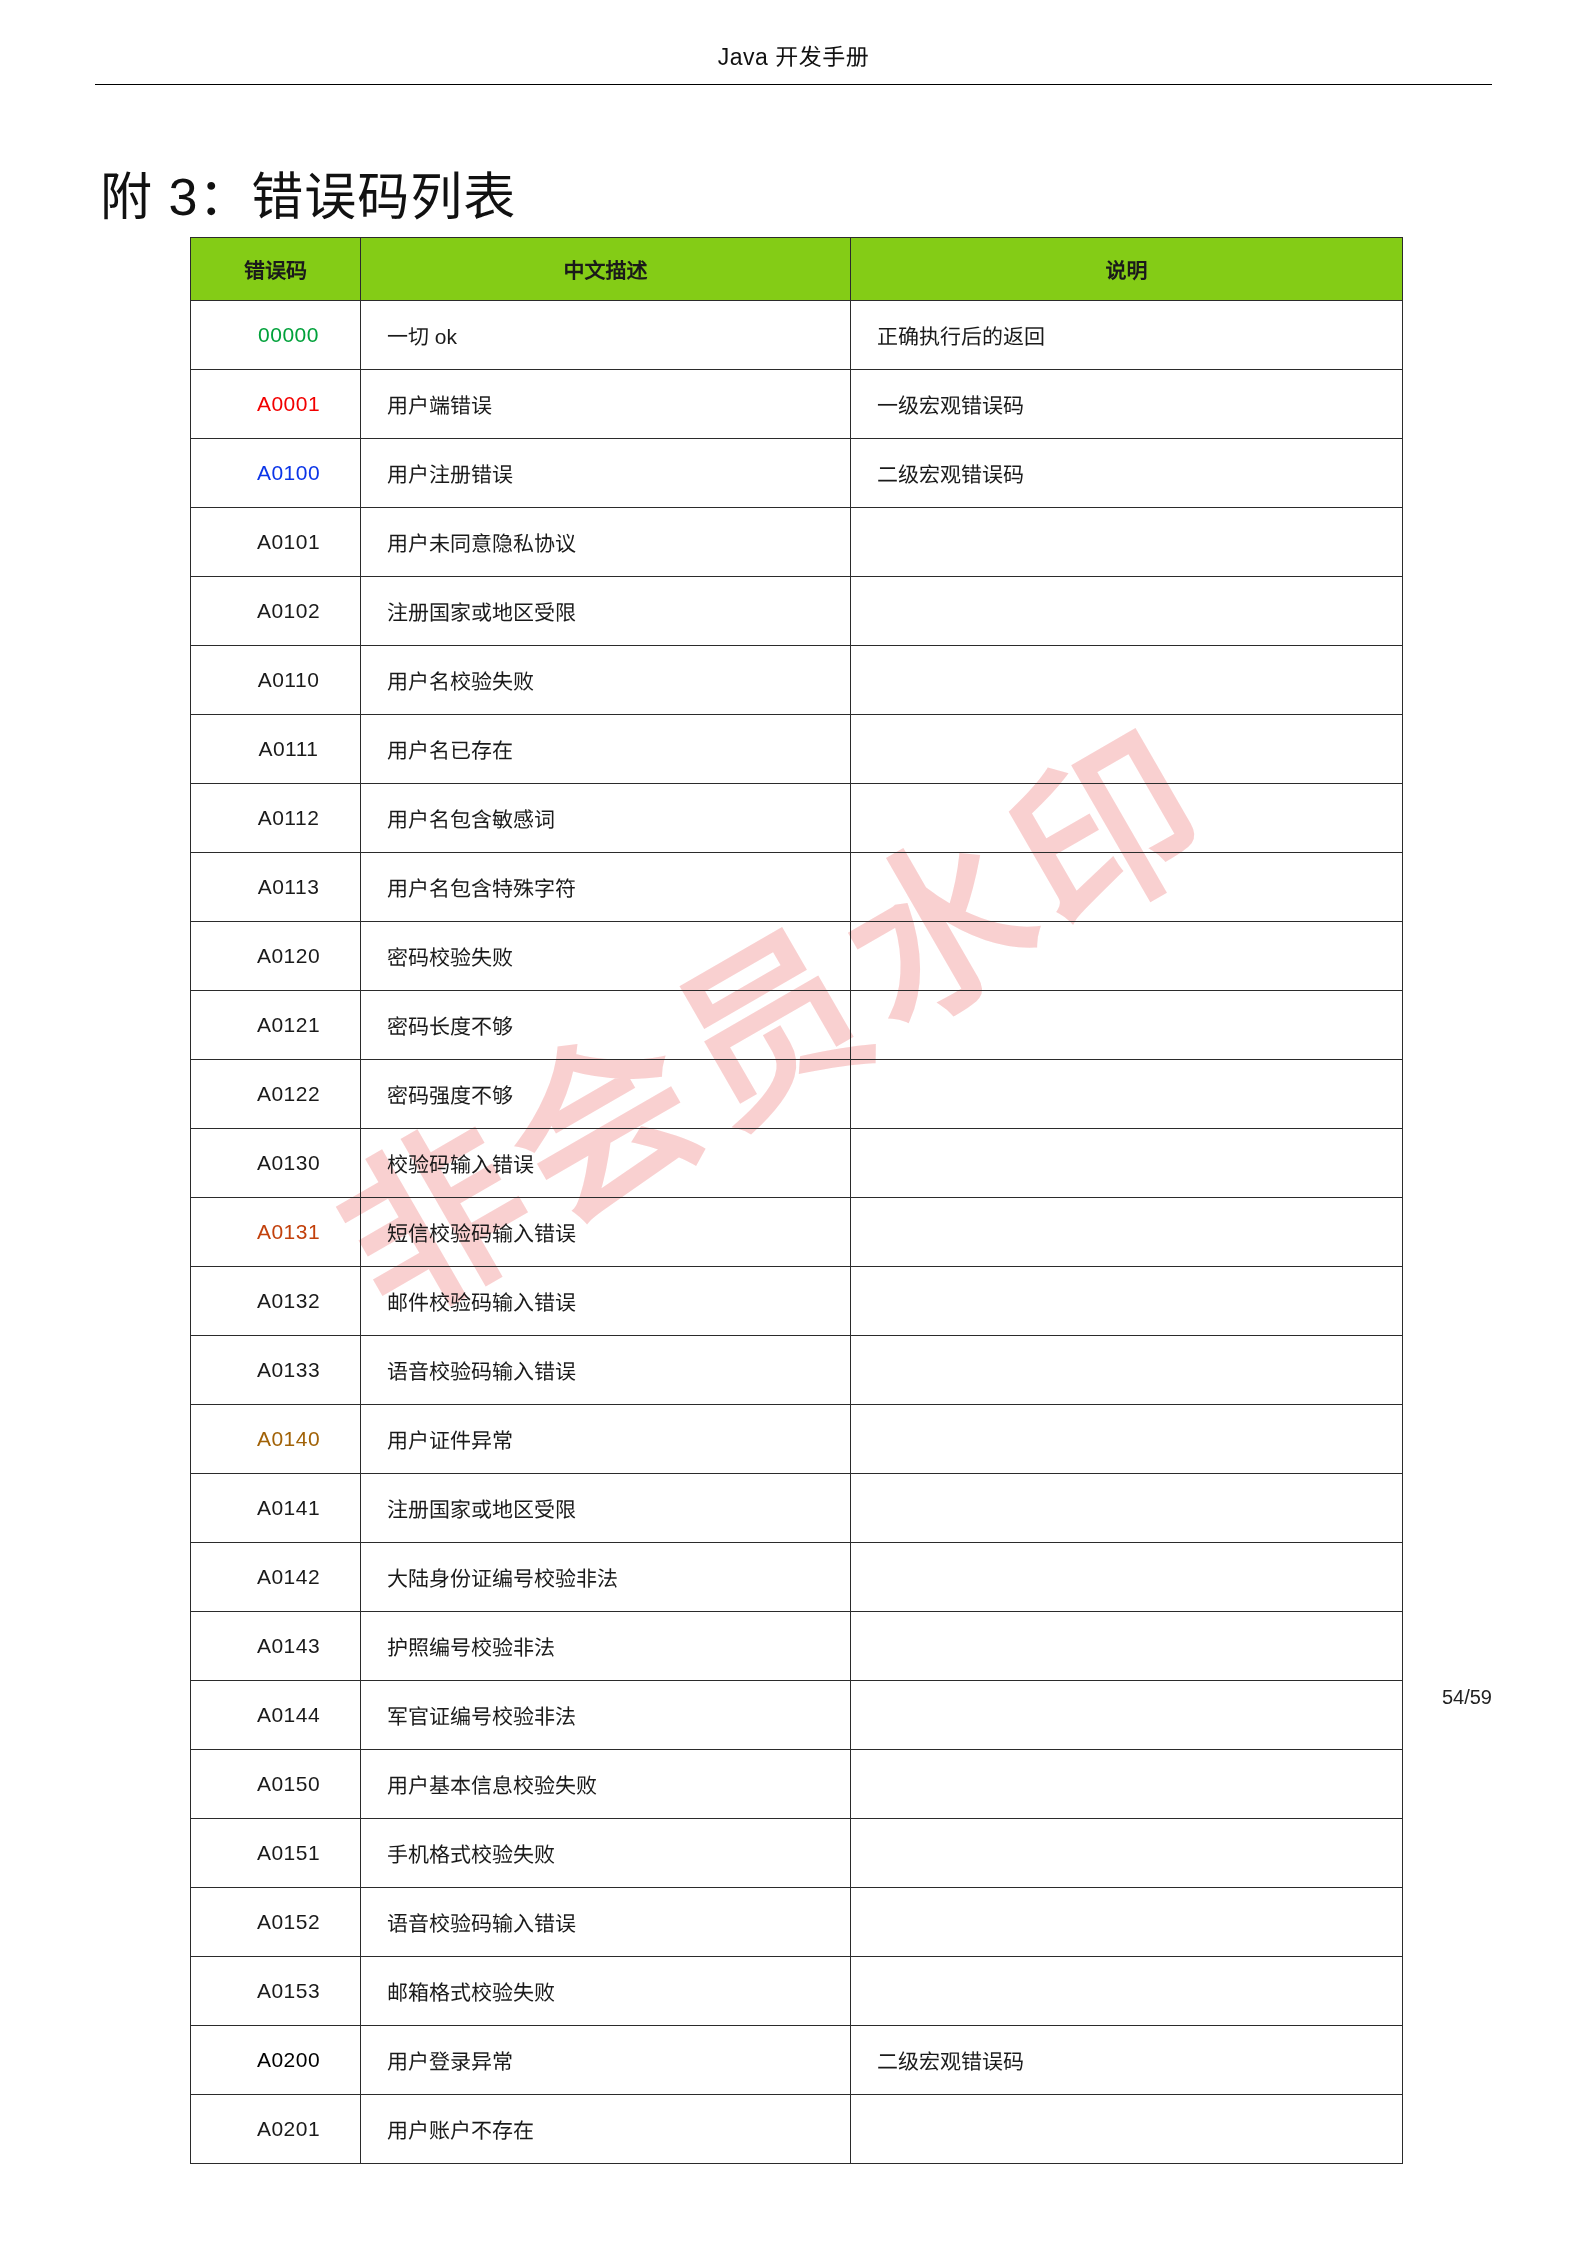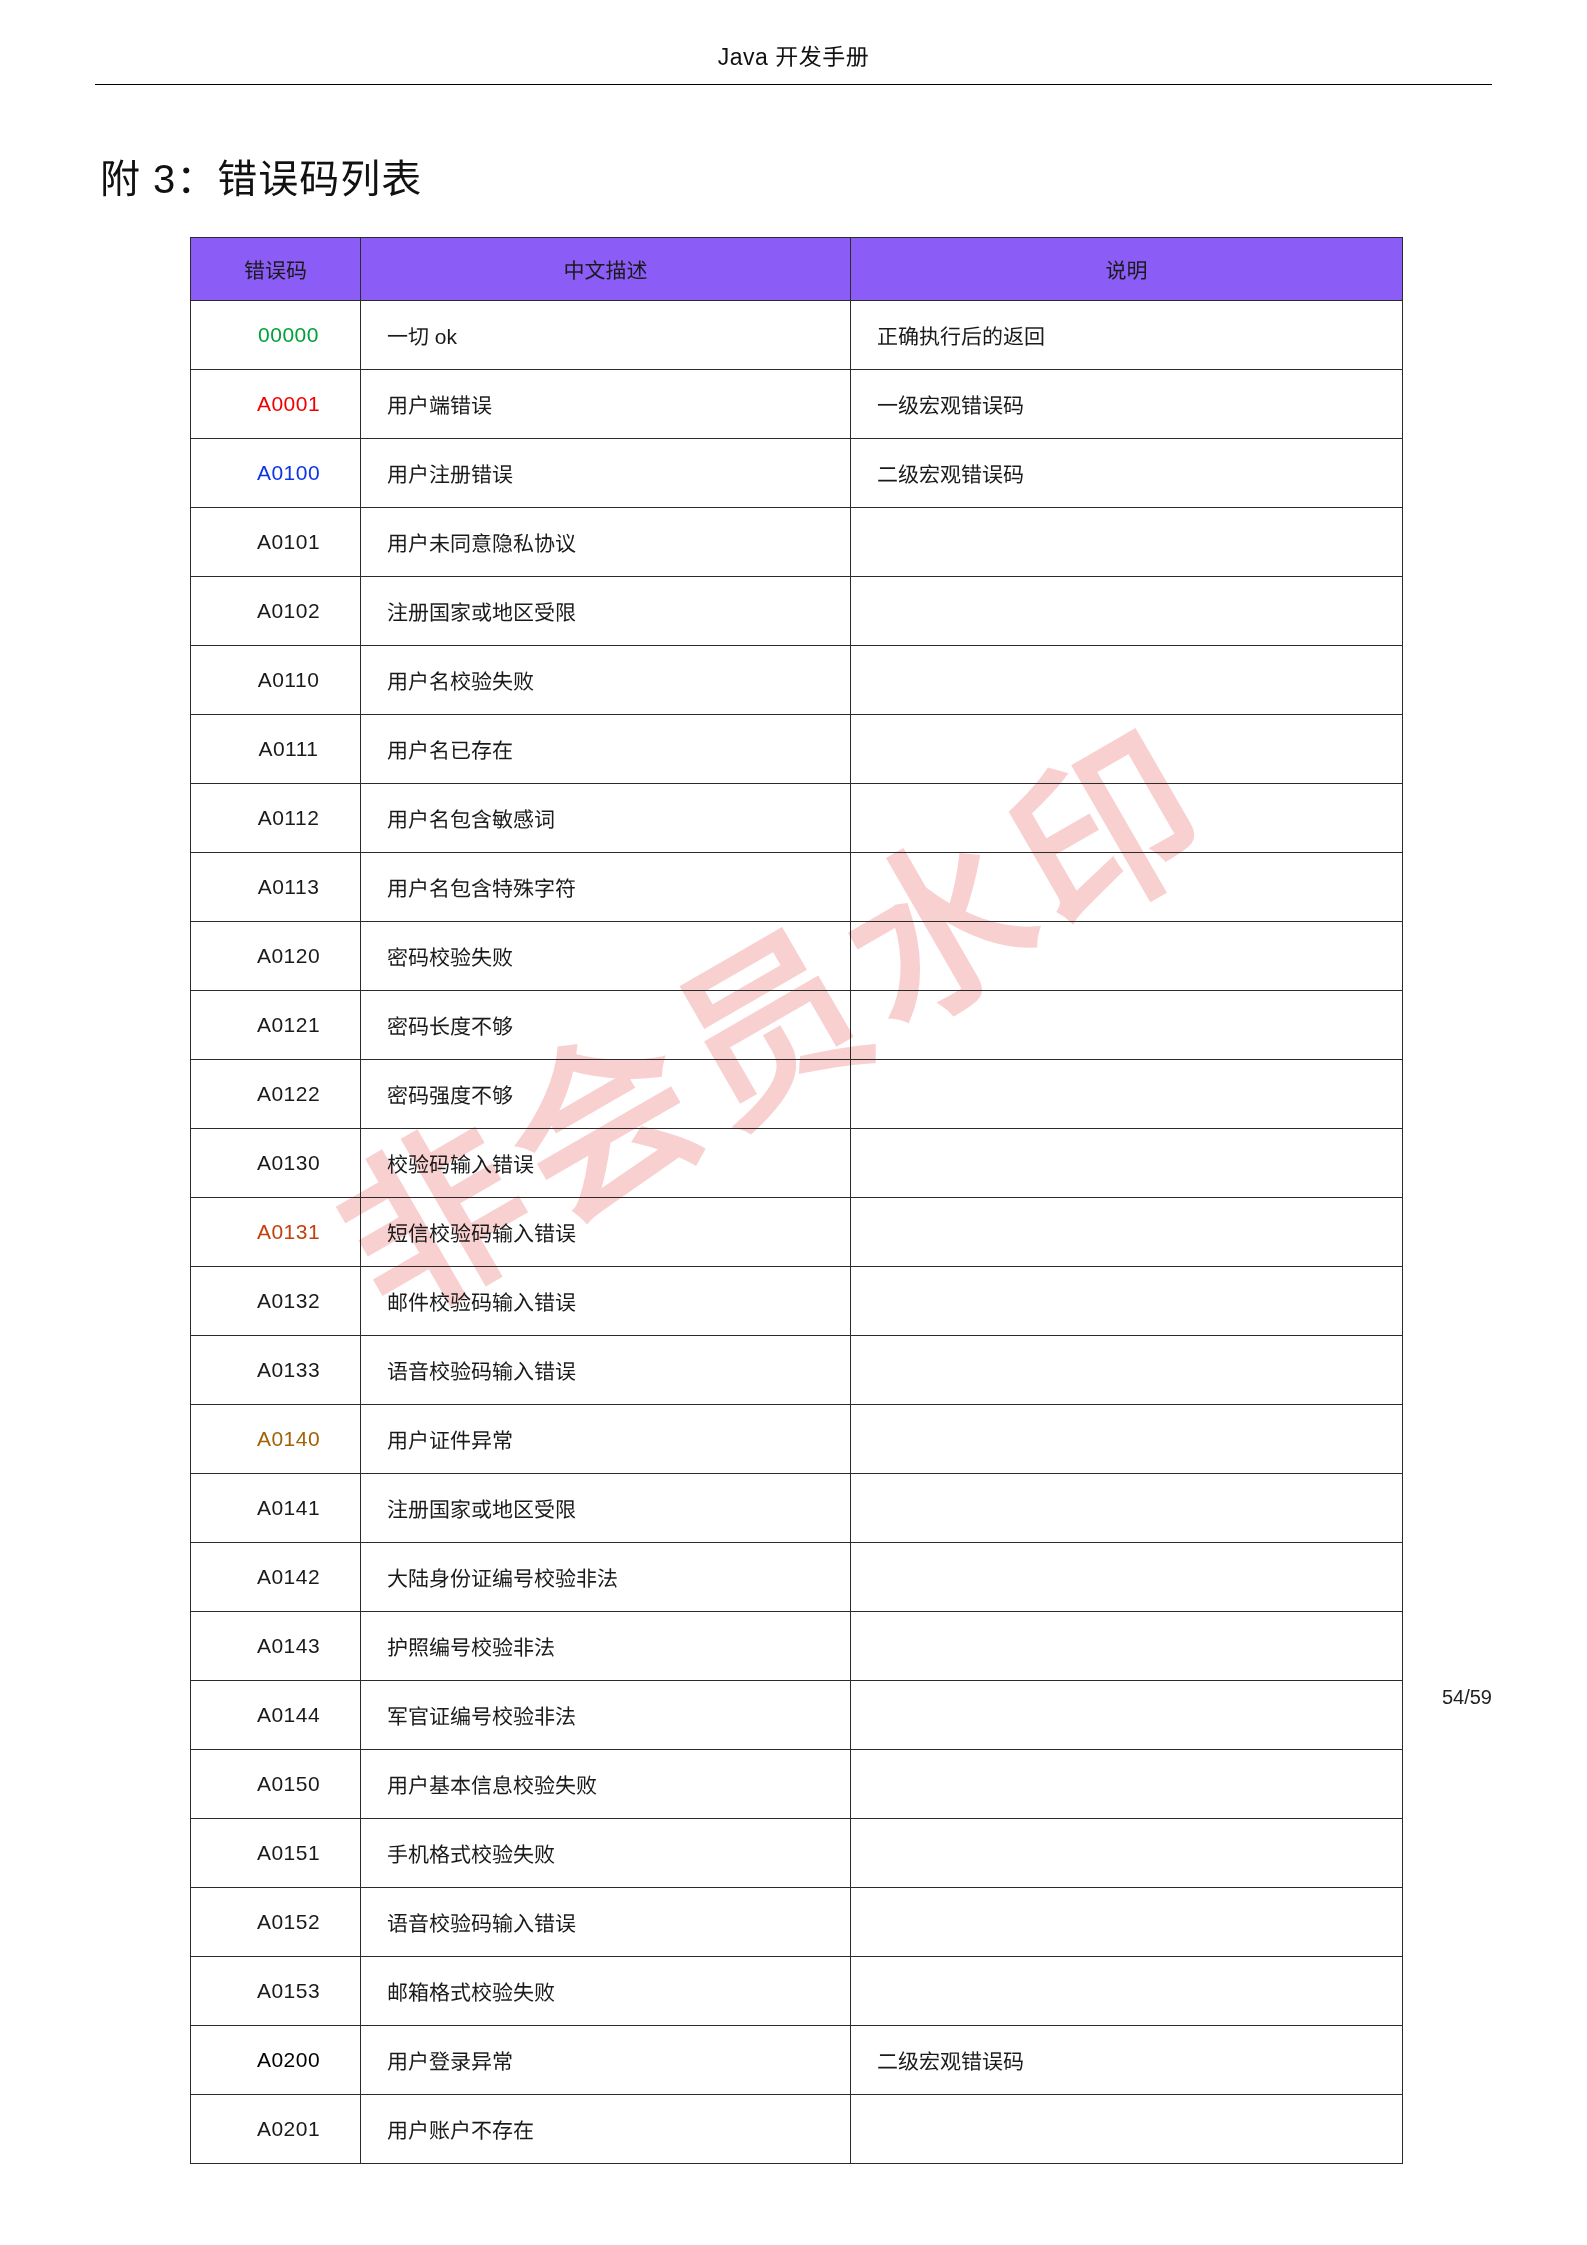--- a/index.html
+++ b/index.html
@@ -41,21 +41,21 @@
     width: 1397px;
     height: 1px;
     background: #000;
   }
 
   
   .doc-title {
     position: absolute;
     left: 100px;
     top: 120px;
-    font-size: 40px;
+    font-size: 52px;
     font-weight: 400;
     letter-spacing: 1px;
     color: #111;
   }
 
   
   .table-wrap {
     position: absolute;
     left: 190px;
     top: 237px;
@@ -73,25 +73,25 @@
   table.err th, table.err td {
     border: 1px solid #2b2b2b;
     height: 68px;
     padding: 0 0 0 26px;
     font-size: 21px;
     font-weight: 400;
     vertical-align: middle;
     background: transparent;
   }
   table.err thead th {
-    background: #8b5cf6;
+    background: #84cc16;
     text-align: center;
     padding-left: 0;
     height: 62px;
-    font-weight: 400;
+    font-weight: 700;
     font-size: 21px;
   }
   td.code {
     text-align: center;
     padding-left: 0;
     font-size: 21px;
     letter-spacing: 0.5px;
   }
   td.desc { font-size: 21px; }
   td.note { font-size: 21px; }

